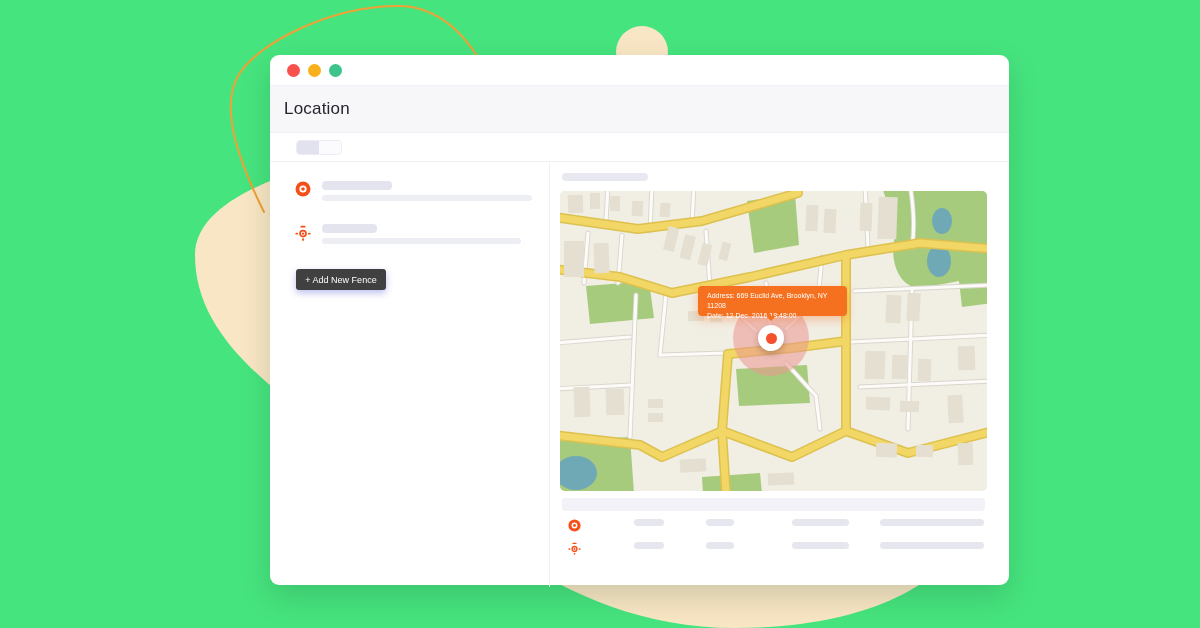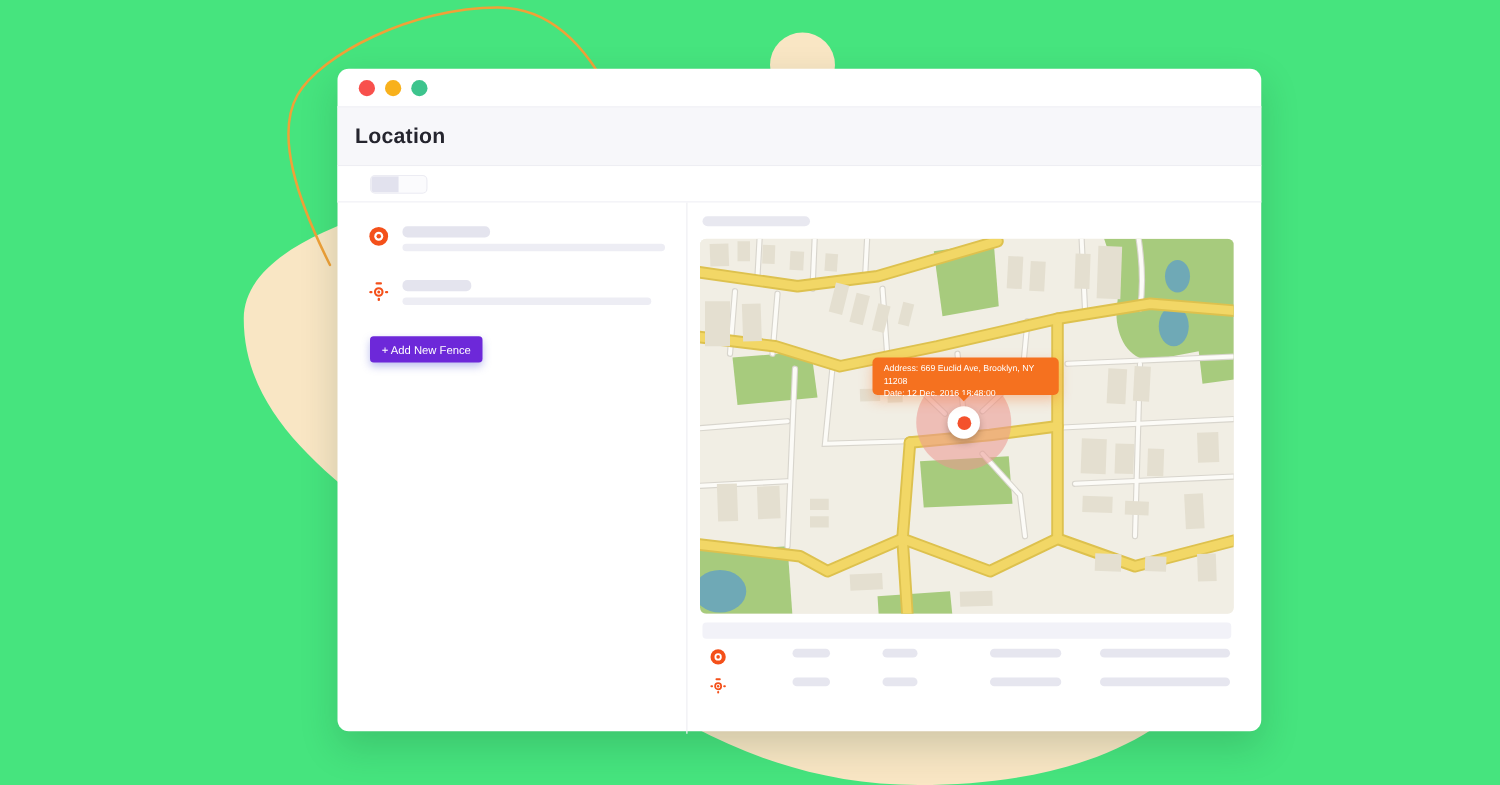--- a/index.html
+++ b/index.html
@@ -8,35 +8,35 @@
   .bg{position:absolute;inset:0;}
 
   
   .window{position:absolute;left:270px;top:55px;width:739px;height:530px;background:#fff;
     border-radius:9px;box-shadow:0 12px 30px rgba(20,60,40,.18);}
   .titlebar{height:30px;display:flex;align-items:center;padding-left:17px;gap:8px;}
   .dot{width:13px;height:13px;border-radius:50%;}
   .dot.red{background:#f8504c;} .dot.yellow{background:#f8b11c;} .dot.green{background:#3dc48d;}
   .page-header{height:46px;background:#f7f7fa;border-top:1px solid #f1f1f6;border-bottom:1px solid #eeeef3;
     display:flex;align-items:center;padding:0 14px;}
-  .page-title{font-size:17px;font-weight:bold;color:#25252e;letter-spacing:.2px;}
+  .page-title{font-size:17px;font-weight:normal;color:#25252e;letter-spacing:.2px;}
   .toolbar{height:28px;background:#fff;border-bottom:1px solid #f1f1f6;display:flex;align-items:center;padding-left:26px;}
   .toggle{width:44px;height:13px;border-radius:4px;overflow:hidden;display:flex;border:1px solid #ececf3;}
   .toggle .on{width:50%;background:#e2e2ee;} .toggle .off{width:50%;background:#fbfbfd;}
 
   .content{display:flex;height:425px;}
   .panel-left{width:279px;border-right:1px solid #efeff4;position:relative;}
   .panel-right{flex:1;position:relative;}
 
   
   .ph{background:#e4e4ee;border-radius:4px;position:absolute;}
   .ph.light{background:#ededf4;}
 
   .field-icon{position:absolute;left:25px;width:16px;height:16px;}
-  .add-fence-btn{position:absolute;left:26px;top:107px;width:90px;height:21px;background:#6d28d9;border:none;
+  .add-fence-btn{position:absolute;left:26px;top:107px;width:90px;height:21px;background:#404040;border:none;
     border-radius:3px;color:#fff;font-size:9px;font-family:"Liberation Sans",sans-serif;
     box-shadow:0 3px 7px rgba(87,93,212,.4);cursor:pointer;}
 
   
   .top-ph{left:12px;top:11px;width:86px;height:8px;background:#e8e8f0;}
   .map{position:absolute;left:10px;top:29px;width:427px;height:300px;border-radius:5px;overflow:hidden;background:#f1eee4;}
   .map svg{position:absolute;inset:0;}
   .fence-circle{position:absolute;left:173px;top:109px;width:76px;height:76px;border-radius:50%;
     background:rgba(235,152,144,.55);}
   .marker{position:absolute;left:198px;top:134px;width:26px;height:26px;border-radius:50%;background:#fff;

